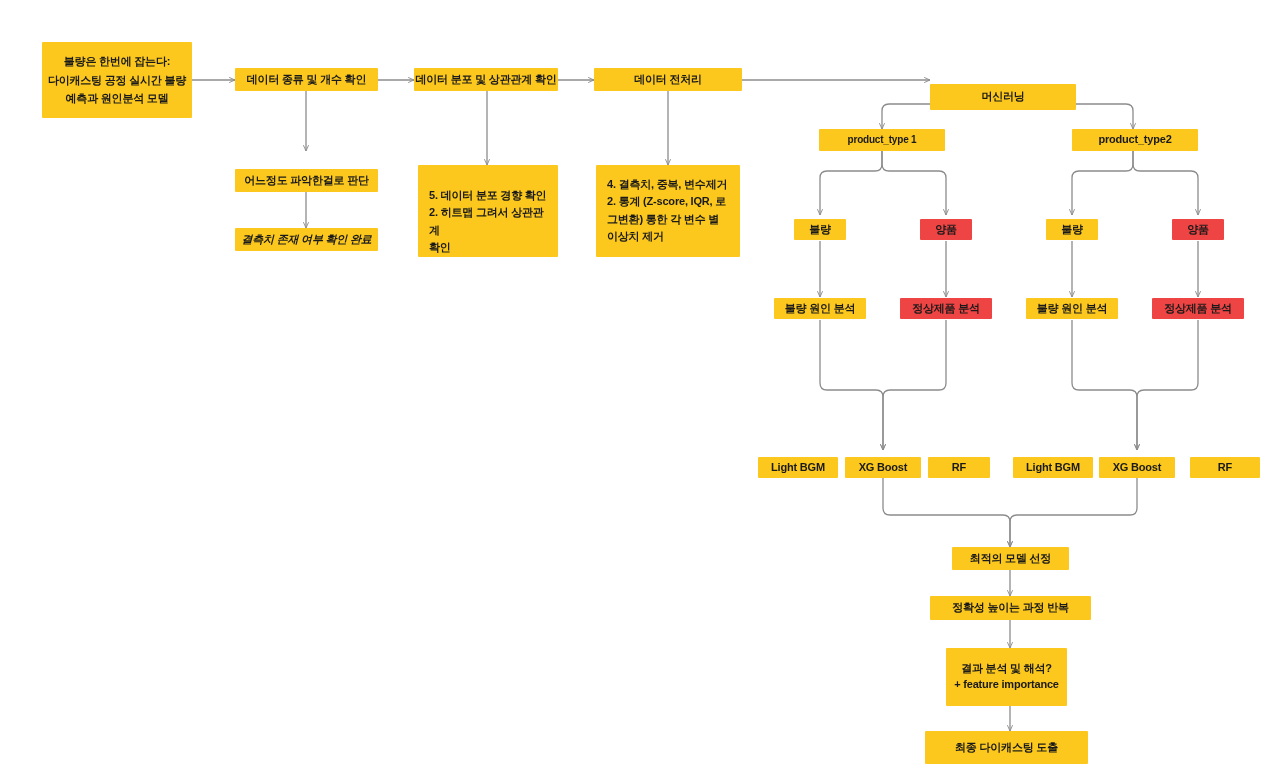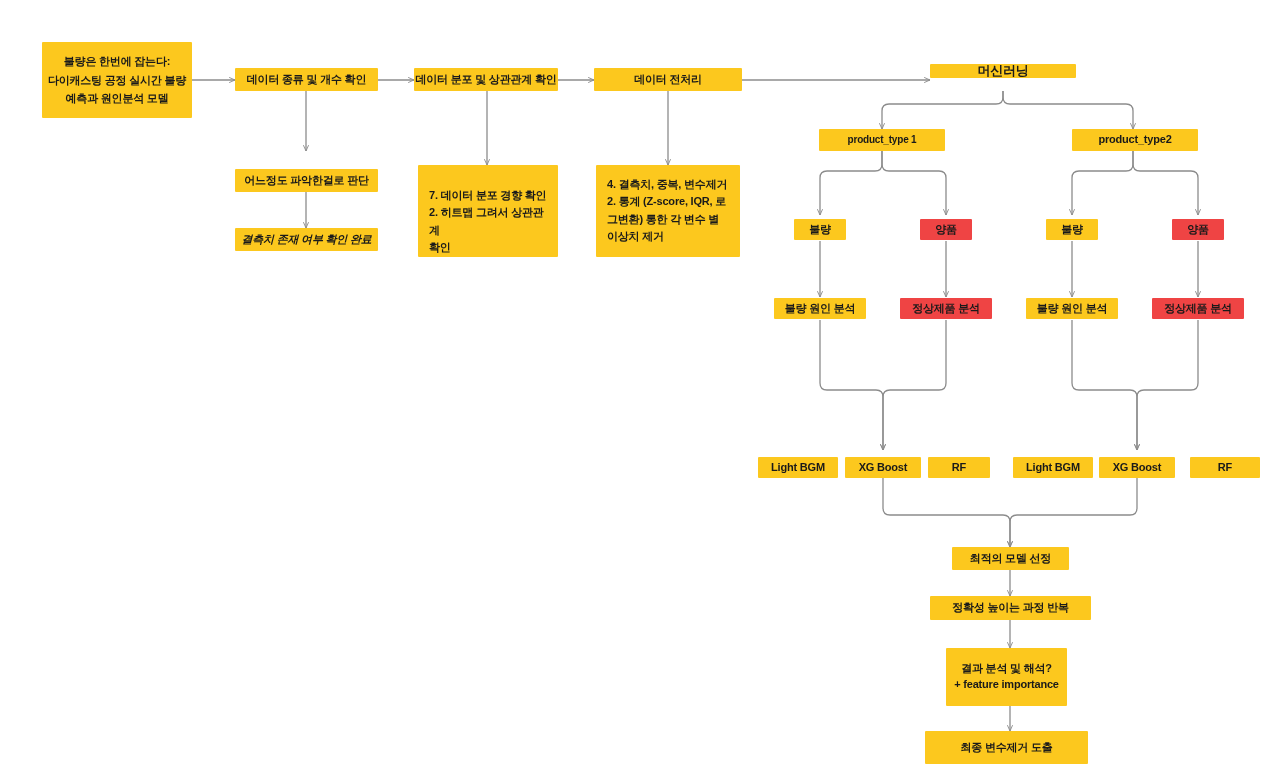--- a/index.html
+++ b/index.html
@@ -140,37 +140,37 @@
 
   <div class="node" style="left:235px; top:228px; width:143px; height:23px; font-size:11px;font-style:italic;">
     <span class="lbl">결측치 존재 여부 확인 완료</span>
   </div>
 
   <div class="node" style="left:414px; top:68px; width:144px; height:23px; font-size:11px;">
     <span class="lbl">데이터 분포 및 상관관계 확인</span>
   </div>
 
   <div class="node list" style="left:418px; top:165px; width:140px; height:92px; font-size:11px; padding:22px 10px 10px 11px;">
-    <span class="lbl">7. 데이터 분포 경향 확인
+    <span class="lbl">5. 데이터 분포 경향 확인
 2. 히트맵 그려서 상관관계
      확인</span>
   </div>
 
   <div class="node" style="left:594px; top:68px; width:148px; height:23px; font-size:11px;">
     <span class="lbl">데이터 전처리</span>
   </div>
 
   <div class="node list" style="left:596px; top:165px; width:144px; height:92px; font-size:11px; padding:11px 8px 8px 11px;">
     <span class="lbl">4. 결측치, 중복, 변수제거
 2. 통계 (Z-score, IQR, 로
      그변환) 통한 각 변수 별
      이상치 제거</span>
   </div>
 
-  <div class="node" style="left:930px; top:64px; width:146px; height:14px; font-size:13px;">
+  <div class="node" style="left:930px; top:84px; width:146px; height:26px; font-size:11px;">
     <span class="lbl">머신러닝</span>
   </div>
 
   <div class="node" style="left:819px; top:129px; width:126px; height:22px; font-size:10px;">
     <span class="lbl">product_type 1</span>
   </div>
 
   <div class="node" style="left:1072px; top:129px; width:126px; height:22px; font-size:11px;">
     <span class="lbl">product_type2</span>
   </div>
@@ -238,16 +238,16 @@
   <div class="node" style="left:930px; top:596px; width:161px; height:24px; font-size:11px;align-items:center;">
     <span class="lbl">정확성 높이는 과정 반복</span>
   </div>
 
   <div class="node" style="left:946px; top:648px; width:121px; height:58px; font-size:11px;">
     <span class="lbl">결과 분석 및 해석?
 + feature importance</span>
   </div>
 
   <div class="node" style="left:925px; top:731px; width:163px; height:33px; font-size:11px;">
-    <span class="lbl">최종 변수제거 도출</span>
+    <span class="lbl">최종 다이캐스팅 도출</span>
   </div>
 
 </div>
 
 </body></html>

